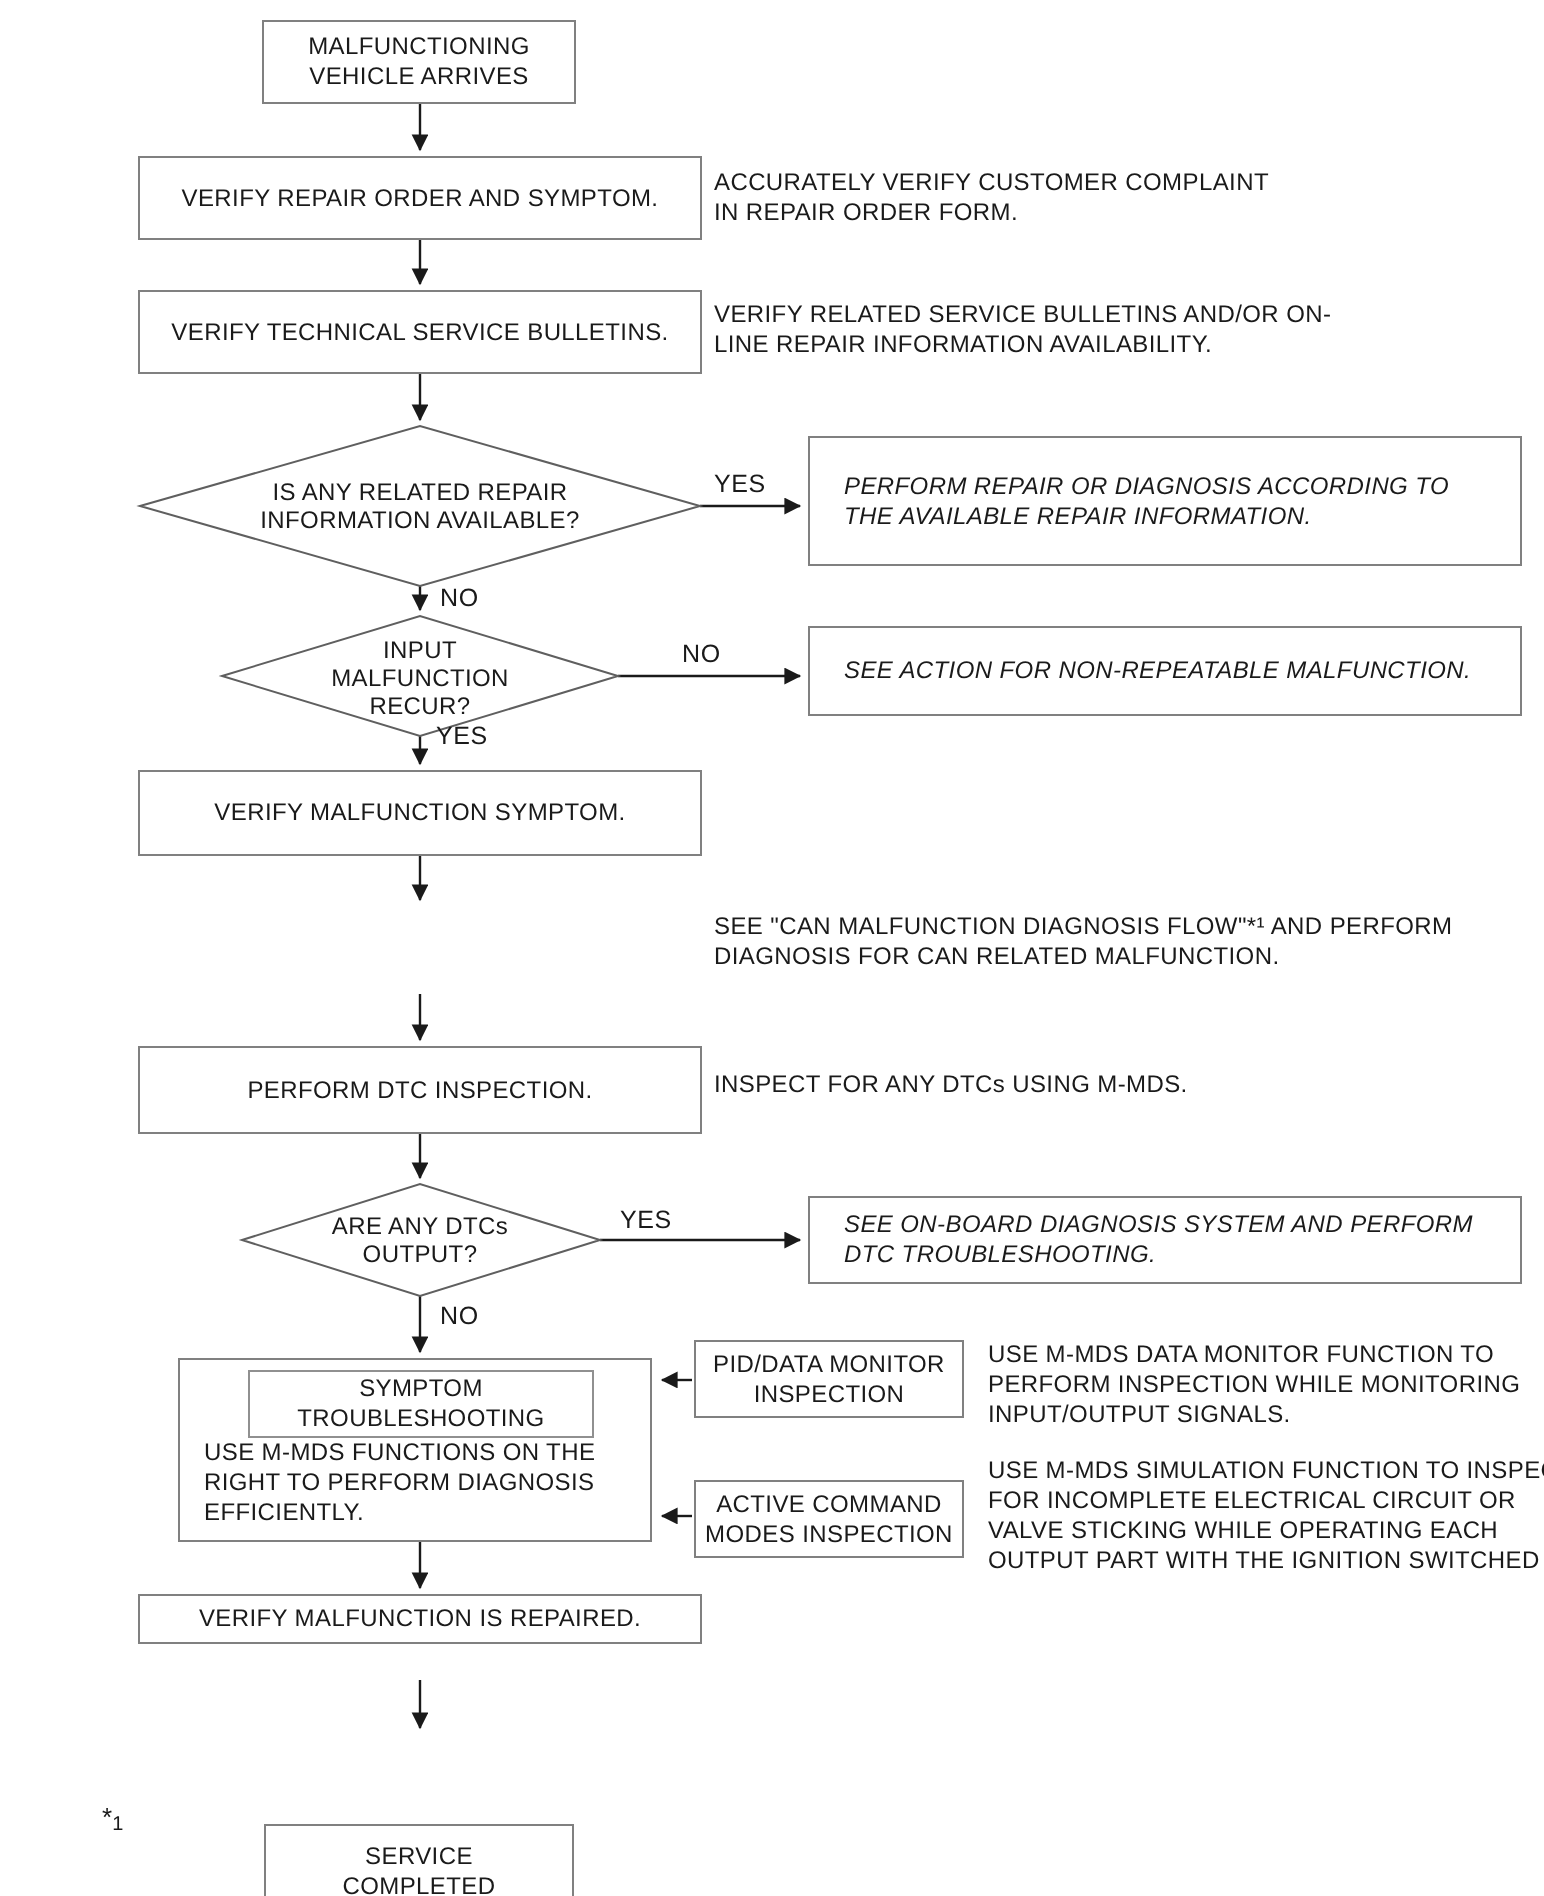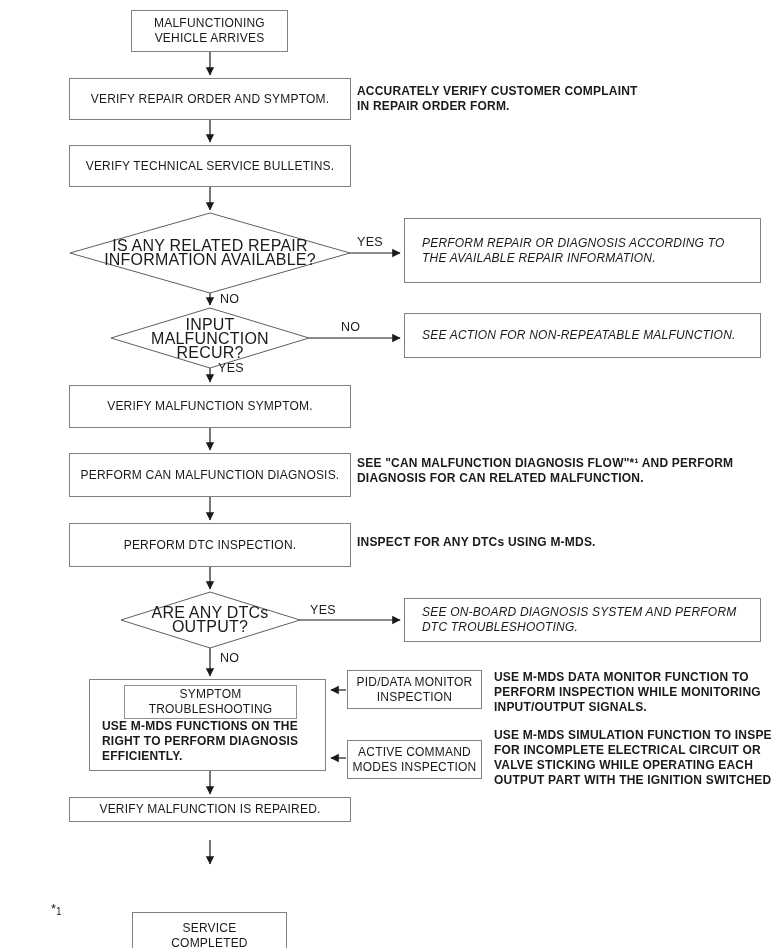--- a/index.html
+++ b/index.html
@@ -17,26 +17,26 @@
     white-space:pre-line; letter-spacing:0.2px; box-sizing:border-box;
   }
   .box.left-text { justify-content:flex-start; text-align:left; padding-left:17px; padding-right:6px;font-style:italic; }
   .inner-box {
     position:absolute; border:1px solid #909090; background:#ffffff;
     display:flex; align-items:center; justify-content:center;
     text-align:center; font-size:12px; line-height:15px;
     white-space:pre-line; letter-spacing:0.2px; box-sizing:border-box;
   }
   .dtext {
-    position:absolute; text-align:center; font-size:16px; line-height:14px;
+    position:absolute; text-align:center; font-size:12px; line-height:14px;
     white-space:pre-line; letter-spacing:0.2px;
   }
   .ann {
     position:absolute; font-size:12px; line-height:15px;
-    white-space:pre-line; letter-spacing:0.2px;font-weight:bold;
+    white-space:pre-line; letter-spacing:0.2px;
   }
   .elabel { position:absolute; font-size:12.5px; letter-spacing:0.3px; }
   .fnote-marker { position:absolute; left:7px; top:901px; font-size:13px; }
   .fnote-marker .num { font-size:10px; vertical-align:-2px; }
   .footer-line {
     position:absolute; left:37px; top:920px; font-weight:bold;
     font-size:11.5px; color:#000033; letter-spacing:0.1px; white-space:nowrap;
   }
   .footer-line .flink { color:#0000CC; cursor:pointer; }
 </style>
@@ -74,21 +74,20 @@
       <polygon points="67,338 166,308 265,338 166,368"></polygon>
       <polygon points="77,620 166,592 256,620 166,648"></polygon>
     </g>
   </svg>
 
   <div class="box" style="left:87px;top:10px;width:157px;height:42px">MALFUNCTIONING
 VEHICLE ARRIVES</div>
   <div class="box" style="left:25px;top:78px;width:282px;height:42px">VERIFY REPAIR ORDER AND SYMPTOM.</div>
   <div class="box" style="left:25px;top:145px;width:282px;height:42px">VERIFY TECHNICAL SERVICE BULLETINS.</div>
   <div class="box" style="left:25px;top:385px;width:282px;height:43px">VERIFY MALFUNCTION SYMPTOM.</div>
-  <div class="box" style="left:25px;top:453px;width:282px;height:44px">PERFORM CAN MALFUNCTION DIAGNOSIS.</div>
   <div class="box" style="left:25px;top:523px;width:282px;height:44px">PERFORM DTC INSPECTION.</div>
   <div class="box" style="left:25px;top:797px;width:282px;height:25px">VERIFY MALFUNCTION IS REPAIRED.</div>
   <div class="box" style="left:88px;top:912px;width:155px;height:47px">SERVICE
 COMPLETED</div>
 
   <div class="dtext" style="left:46px;top:239px;width:240px">IS ANY RELATED REPAIR
 INFORMATION AVAILABLE?</div>
   <div class="dtext" style="left:96px;top:318px;width:140px">INPUT
 MALFUNCTION
 RECUR?</div>
@@ -108,20 +107,22 @@
 RIGHT TO PERFORM DIAGNOSIS
 EFFICIENTLY.</div>
 
   <div class="box" style="left:303px;top:670px;width:135px;height:39px">PID/DATA MONITOR
 INSPECTION</div>
   <div class="box" style="left:303px;top:740px;width:135px;height:39px">ACTIVE COMMAND
 MODES INSPECTION</div>
 
   <div class="ann" style="left:313px;top:84px;width:340px">ACCURATELY VERIFY CUSTOMER COMPLAINT
 IN REPAIR ORDER FORM.</div>
+  <div class="ann" style="left:313px;top:150px;width:350px">VERIFY RELATED SERVICE BULLETINS AND/OR ON-
+LINE REPAIR INFORMATION AVAILABILITY.</div>
   <div class="ann" style="left:313px;top:456px;width:430px">SEE "CAN MALFUNCTION DIAGNOSIS FLOW"*¹ AND PERFORM
 DIAGNOSIS FOR CAN RELATED MALFUNCTION.</div>
   <div class="ann" style="left:313px;top:535px;width:340px">INSPECT FOR ANY DTCs USING M-MDS.</div>
   <div class="ann" style="left:450px;top:670px;width:300px">USE M-MDS DATA MONITOR FUNCTION TO
 PERFORM INSPECTION WHILE MONITORING
 INPUT/OUTPUT SIGNALS.</div>
   <div class="ann" style="left:450px;top:728px;width:318px">USE M-MDS SIMULATION FUNCTION TO INSPECT
 FOR INCOMPLETE ELECTRICAL CIRCUIT OR
 VALVE STICKING WHILE OPERATING EACH
 OUTPUT PART WITH THE IGNITION SWITCHED ON.</div>

